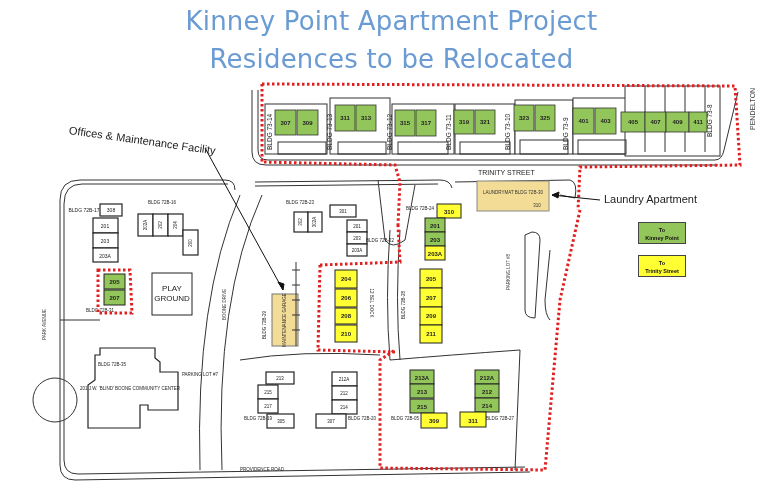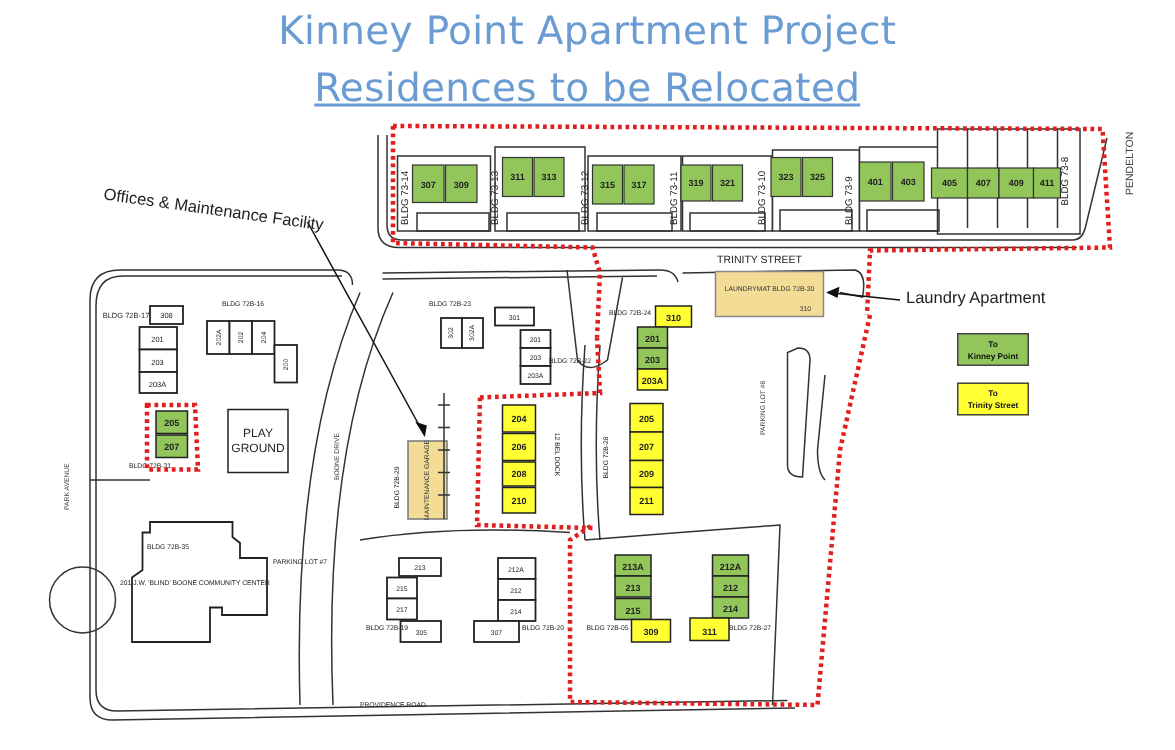--- a/index.html
+++ b/index.html
@@ -1,19 +1,19 @@
 <!DOCTYPE html>
 <html><head>
 <meta charset="utf-8">
 <style>
   html,body{margin:0;padding:0;background:#fff;}
   body{width:783px;height:500px;position:relative;overflow:hidden;font-family:"Liberation Sans",sans-serif;}
   .title{position:absolute;left:0;width:783px;text-align:center;color:#6a9bd2;font-family:"DejaVu Sans",sans-serif;font-size:26px;letter-spacing:0.2px;}
   #t1{top:6px;}
-  #t2{top:44px;text-decoration:underline;}
+  #t2{top:44px;}
   svg#map{position:absolute;left:0;top:0;}
   .lbl{font-family:"Liberation Sans",sans-serif;}
   .unit text{font-size:6px;font-weight:bold;fill:#222;}
   .callout{position:absolute;font-family:"Liberation Sans",sans-serif;font-size:11px;color:#222;}
   .legend-box{position:absolute;width:48px;height:22px;border:1px solid #444;font-size:5.5px;font-weight:bold;text-align:center;line-height:8px;padding-top:3px;box-sizing:border-box;color:#111;}
 </style>
 </head>
 <body>
 
 <div class="title" id="t1">Kinney Point Apartment Project</div>

